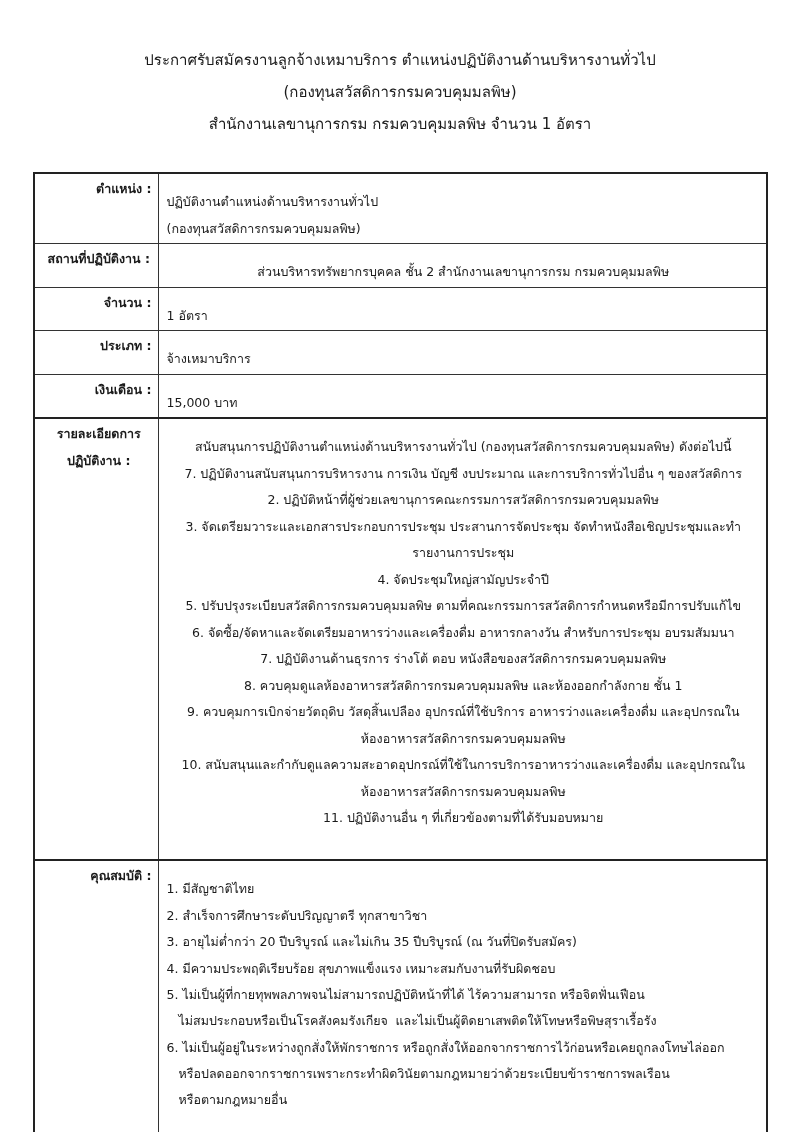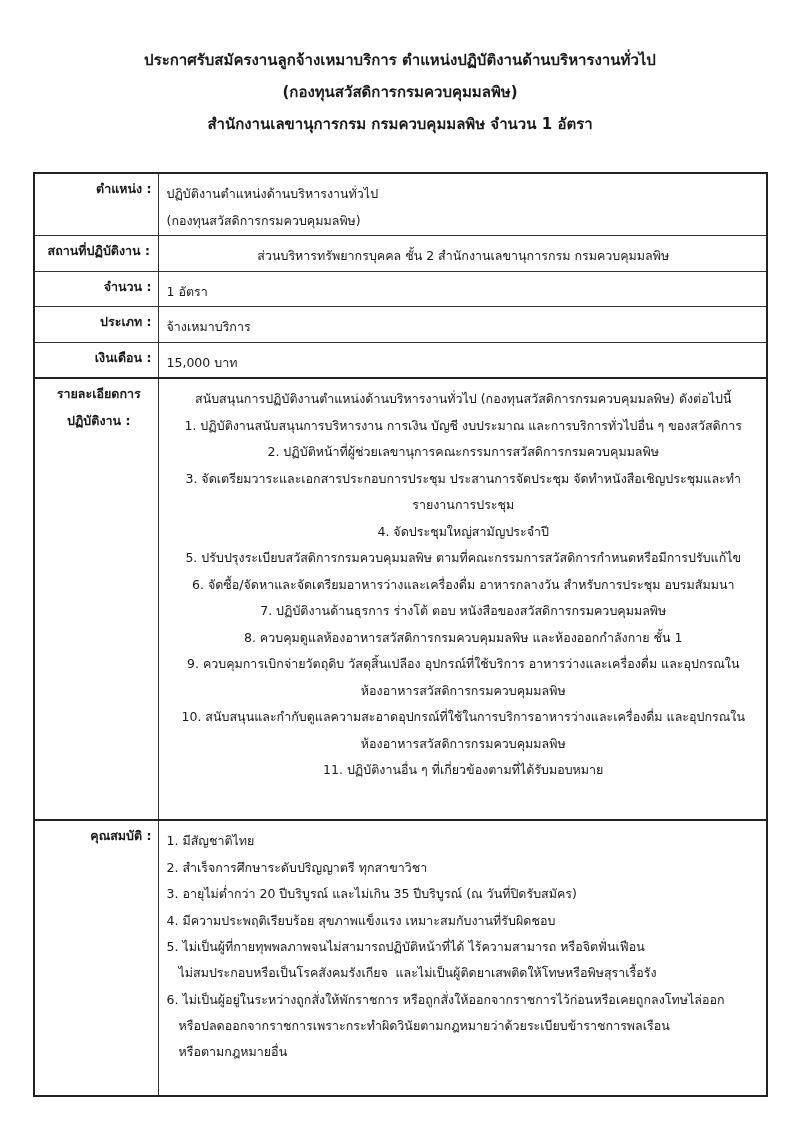--- a/index.html
+++ b/index.html
@@ -1,27 +1,27 @@
 <!DOCTYPE html>
 <html><head>
   <meta charset="utf-8">
   <style>
     * { box-sizing: border-box; margin: 0; padding: 0; }
     html, body { width: 800px; height: 1132px; background: #ffffff; overflow: hidden; }
     body { font-family: "DejaVu Sans", "Liberation Sans", sans-serif; color: #1a1a1a; position: relative; }
     .header { position: absolute; top: 44px; left: 0; width: 800px; text-align: center; }
-    .header .line { font-size: 15px; font-weight: bold; line-height: 32px; height: 32px; white-space: nowrap; }
+    .header .line { font-size: 15px; font-weight: normal; line-height: 32px; height: 32px; white-space: nowrap; }
     table.main {
       position: absolute; left: 33px; top: 172px; width: 735px;
       border-collapse: collapse; table-layout: fixed;
       border: 2px solid #222;
     }
     table.main td { border: 1px solid #333; vertical-align: top; font-size: 12.5px; }
     td.label { width: 124px; text-align: right; font-weight: bold; padding: 3px 6px 0 11px; white-space: nowrap; }
-    td.value { padding: 8px 6px 0 8px; }
+    td.value { padding: 16px 6px 0 8px; }
     .ln { height: 26.5px; line-height: 24px; white-space: nowrap; overflow: visible; }
     .indent { padding-left: 12px; font-family: Liberation Mono, monospace; }
     tr.r-position td { height: 58px; }
     tr.r-workplace td { height: 32px; text-align: center; }
     tr.r-count td { height: 32px; }
     tr.r-type td { height: 27px; }
     tr.r-salary td { height: 27px; }
     tr.r-duties td { height: 442px; text-align: center; }
     tr.r-quals td { height: 276px; }
     tr.r-salary td { border-bottom: 2px solid #222; }
@@ -79,21 +79,21 @@
       <div class="ln">15,000 บาท</div>
     </td>
   </tr>
   <tr class="r-duties">
     <td class="label">
       <div class="ln">รายละเอียดการ</div>
       <div class="ln">ปฏิบัติงาน :</div>
     </td>
     <td class="value">
       <div class="ln">สนับสนุนการปฏิบัติงานตำแหน่งด้านบริหารงานทั่วไป (กองทุนสวัสดิการกรมควบคุมมลพิษ) ดังต่อไปนี้</div>
-      <div class="ln">1. ปฏิบัติงานสนับสนุนการบริหารงาน การเงิน บัญชี งบประมาณ และการบริการทั่วไปอื่น ๆ ของสวัสดิการ</div>
+      <div class="ln">7. ปฏิบัติงานสนับสนุนการบริหารงาน การเงิน บัญชี งบประมาณ และการบริการทั่วไปอื่น ๆ ของสวัสดิการ</div>
       <div class="ln">2. ปฏิบัติหน้าที่ผู้ช่วยเลขานุการคณะกรรมการสวัสดิการกรมควบคุมมลพิษ</div>
       <div class="ln">3. จัดเตรียมวาระและเอกสารประกอบการประชุม ประสานการจัดประชุม จัดทำหนังสือเชิญประชุมและทำ</div>
       <div class="ln">รายงานการประชุม</div>
       <div class="ln">4. จัดประชุมใหญ่สามัญประจำปี</div>
       <div class="ln">5. ปรับปรุงระเบียบสวัสดิการกรมควบคุมมลพิษ ตามที่คณะกรรมการสวัสดิการกำหนดหรือมีการปรับแก้ไข</div>
       <div class="ln">6. จัดซื้อ/จัดหาและจัดเตรียมอาหารว่างและเครื่องดื่ม อาหารกลางวัน สำหรับการประชุม อบรมสัมมนา</div>
       <div class="ln">7. ปฏิบัติงานด้านธุรการ ร่างโต้ ตอบ หนังสือของสวัสดิการกรมควบคุมมลพิษ</div>
       <div class="ln">8. ควบคุมดูแลห้องอาหารสวัสดิการกรมควบคุมมลพิษ และห้องออกกำลังกาย ชั้น 1</div>
       <div class="ln">9. ควบคุมการเบิกจ่ายวัตถุดิบ วัสดุสิ้นเปลือง อุปกรณ์ที่ใช้บริการ อาหารว่างและเครื่องดื่ม และอุปกรณใน</div>
       <div class="ln">ห้องอาหารสวัสดิการกรมควบคุมมลพิษ</div>

